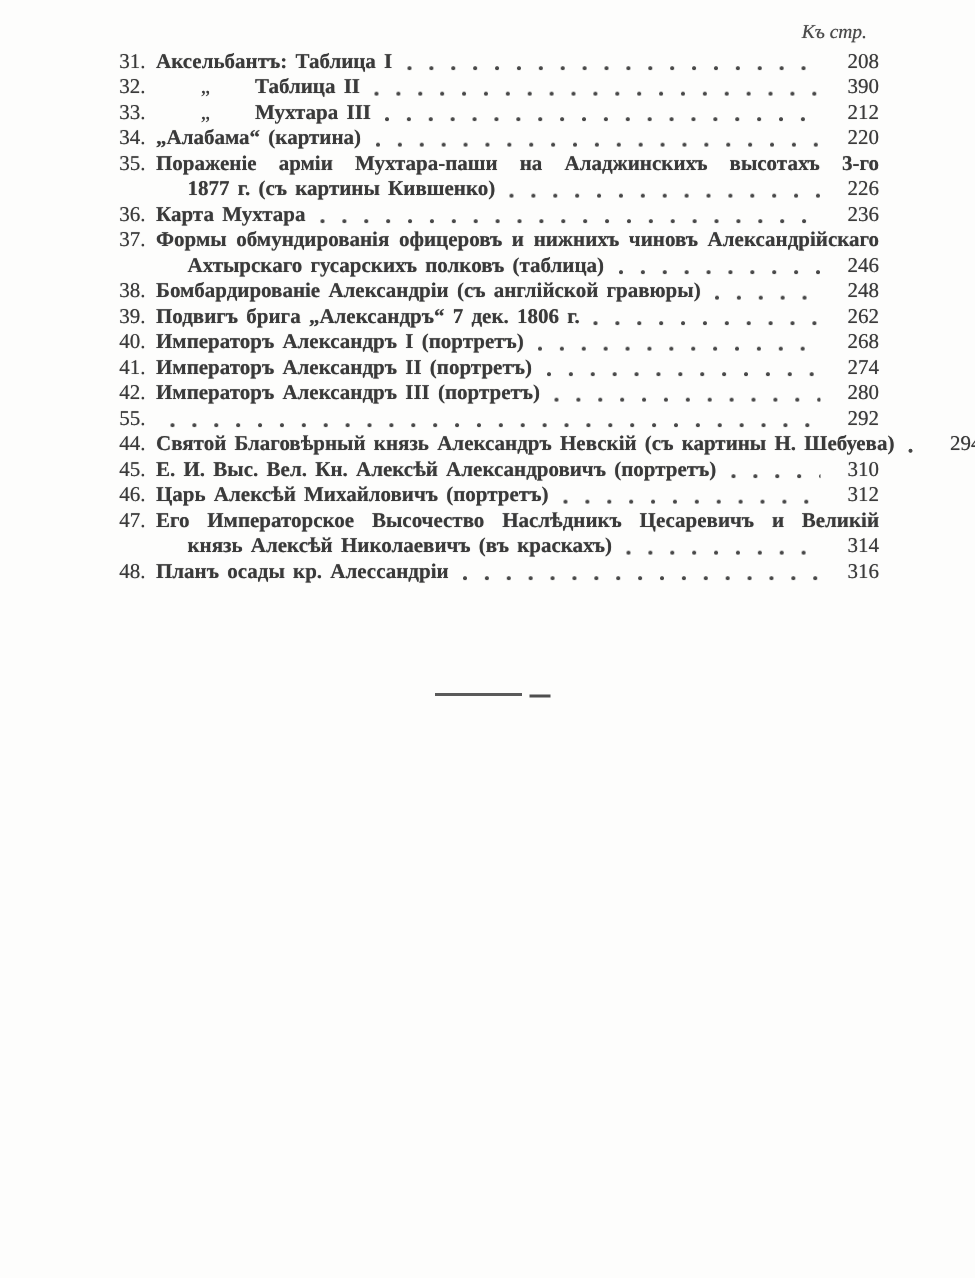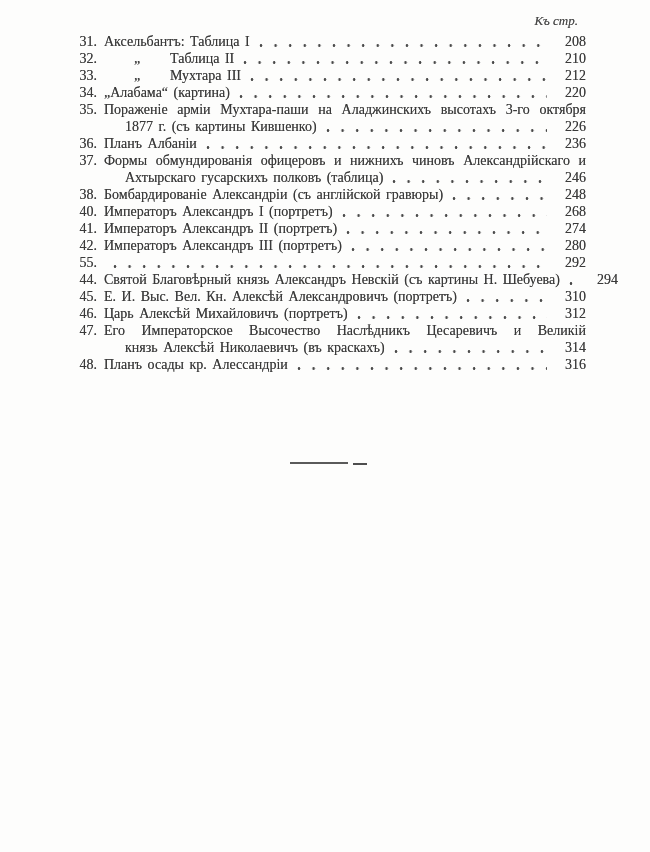--- a/index.html
+++ b/index.html
@@ -47,21 +47,21 @@
     flex: 0 0 22px;
     text-align: right;
     margin-right: 7px;
   }
   .cont { padding-left: 50px; }
   .ditto {
     flex: 0 0 66px;
     text-align: center;
     letter-spacing: 0;
   }
-  .txt { flex: 0 0 auto; }
+  .txt { flex: 0 0 auto; font-weight: bold; }
   .justify .txt {
     flex: 1 1 auto;
     text-align: justify;
     text-align-last: justify;
     text-justify: inter-word;
     white-space: normal;
     overflow: hidden;
     height: 17px;
   }
   .leader {
@@ -114,21 +114,21 @@
           <span class="leader"></span>
           <span class="pageno">208</span>
         </div>
       </div>
       <div class="entry">
         <div class="line">
           <span class="num">32.</span>
           <span class="ditto">„</span>
           <span class="txt">Таблица II</span>
           <span class="leader"></span>
-          <span class="pageno">210</span>
+          <span class="pageno">390</span>
         </div>
       </div>
       <div class="entry">
         <div class="line">
           <span class="num">33.</span>
           <span class="ditto">„</span>
           <span class="txt">Мухтара III</span>
           <span class="leader"></span>
           <span class="pageno">212</span>
         </div>
@@ -148,21 +148,21 @@
         </div>
         <div class="line cont">
           <span class="txt">1877 г. (съ картины Кившенко)</span>
           <span class="leader"></span>
           <span class="pageno">226</span>
         </div>
       </div>
       <div class="entry">
         <div class="line">
           <span class="num">36.</span>
-          <span class="txt">Планъ Албаніи</span>
+          <span class="txt">Карта Мухтара</span>
           <span class="leader"></span>
           <span class="pageno">236</span>
         </div>
       </div>
       <div class="entry">
         <div class="line justify">
           <span class="num">37.</span>
           <span class="txt">Формы обмундированія офицеровъ и нижнихъ чиновъ Александрійскаго и</span>
         </div>
         <div class="line cont">
@@ -170,20 +170,28 @@
           <span class="leader"></span>
           <span class="pageno">246</span>
         </div>
       </div>
       <div class="entry">
         <div class="line">
           <span class="num">38.</span>
           <span class="txt">Бомбардированіе Александріи (съ англійской гравюры)</span>
           <span class="leader"></span>
           <span class="pageno">248</span>
+        </div>
+      </div>
+      <div class="entry">
+        <div class="line">
+          <span class="num">39.</span>
+          <span class="txt">Подвигъ брига „Александръ“ 7 дек. 1806 г.</span>
+          <span class="leader"></span>
+          <span class="pageno">262</span>
         </div>
       </div>
       <div class="entry">
         <div class="line">
           <span class="num">40.</span>
           <span class="txt">Императоръ Александръ I (портретъ)</span>
           <span class="leader"></span>
           <span class="pageno">268</span>
         </div>
       </div>

